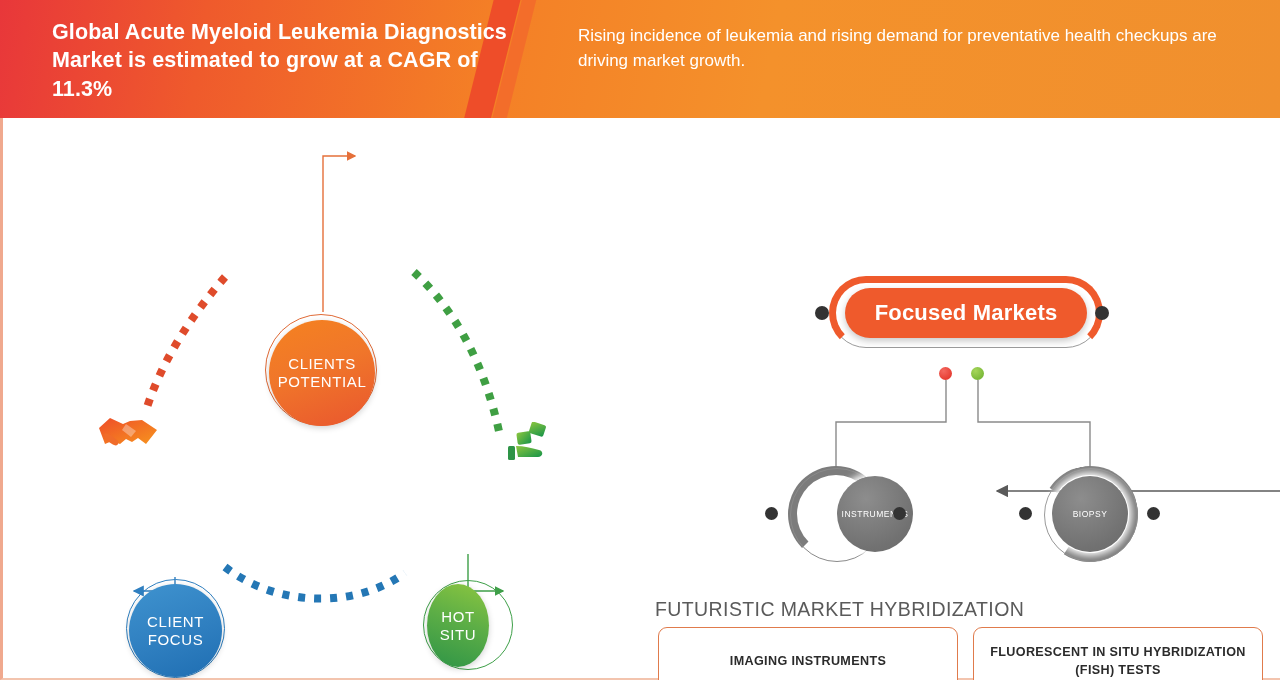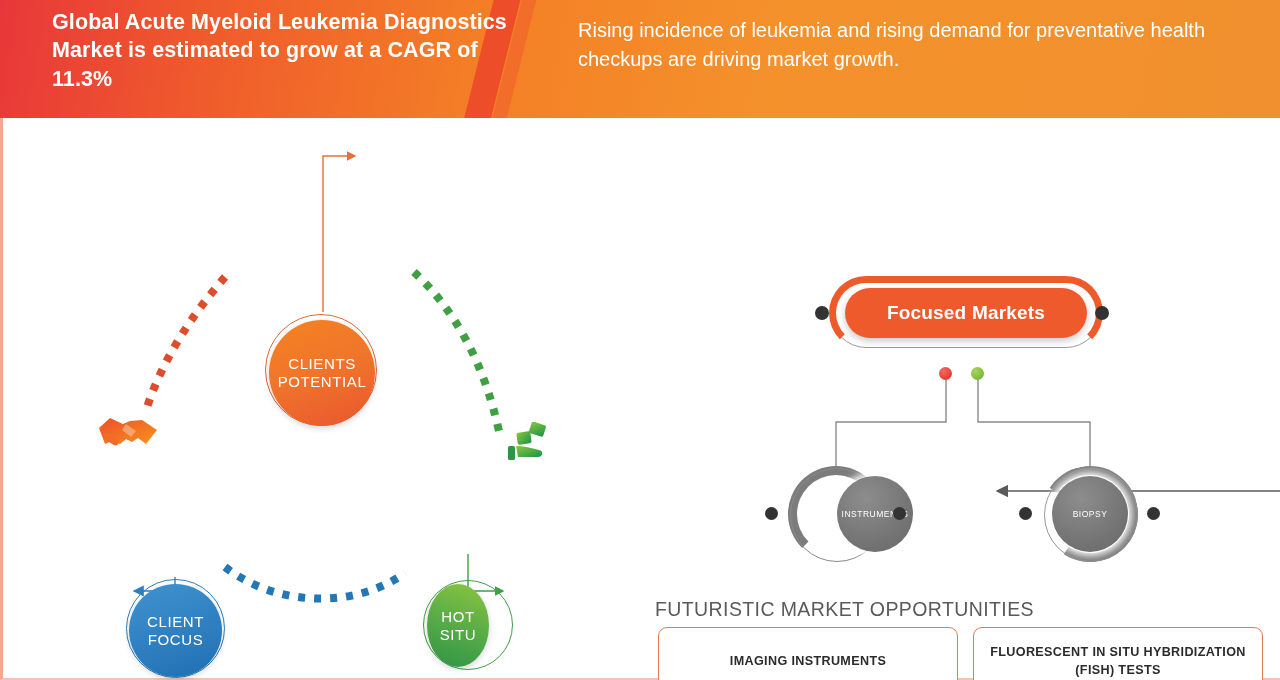--- a/index.html
+++ b/index.html
@@ -19,27 +19,27 @@
   }
   .hdr-slash{
     position:absolute;top:-24px;left:500px;width:26px;height:180px;
     background:#ee4d29;transform:rotate(14deg);transform-origin:top center;
   }
   .hdr-slash2{
     position:absolute;top:-24px;left:528px;width:14px;height:180px;
     background:#f26a2c;transform:rotate(14deg);transform-origin:top center;opacity:.85;
   }
   .hdr-left{
-    position:absolute;left:52px;top:8px;width:470px;
+    position:absolute;left:52px;top:18px;width:470px;
     color:#ffffff;font-size:21.5px;font-weight:bold;line-height:1.32;
     letter-spacing:.1px;
   }
   .hdr-right{
-    position:absolute;left:578px;top:16px;width:670px;
-    color:#ffffff;font-size:20px;font-weight:400;line-height:1.45;
+    position:absolute;left:578px;top:24px;width:670px;
+    color:#ffffff;font-size:17px;font-weight:400;line-height:1.45;
   }
 
   
   .canvas{
     position:absolute;left:0;top:118px;width:1280px;height:562px;
     background:#ffffff;
     border-left:3px solid #f0a98e;
     border-bottom:2px solid #f3c4ae;
     box-sizing:border-box;
   }
@@ -84,21 +84,21 @@
   .fm-arc{
     position:absolute;left:826px;top:158px;width:274px;height:74px;
     border-radius:37px;border:7px solid transparent;
     border-top-color:#ef5a2c;border-left-color:#ef5a2c;border-right-color:#ef5a2c;
     box-sizing:border-box;
   }
   .fm-pill{
     position:absolute;left:842px;top:170px;width:242px;height:50px;
     background:#ef5a2c;border-radius:25px;
     display:flex;align-items:center;justify-content:center;
-    color:#fff;font-size:19px;font-weight:bold;letter-spacing:.2px;
+    color:#fff;font-size:22px;font-weight:bold;letter-spacing:.2px;
     box-shadow:0 3px 7px rgba(0,0,0,.22);
   }
   .dot-dark{position:absolute;width:14px;height:14px;border-radius:50%;background:#333333;}
   .dot-dark.l{left:812px;top:188px;}
   .dot-dark.r{left:1092px;top:188px;}
   .dot-red{position:absolute;left:936px;top:249px;width:13px;height:13px;border-radius:50%;
            background:radial-gradient(circle at 35% 30%,#f4685f,#e02b20);}
   .dot-green{position:absolute;left:968px;top:249px;width:13px;height:13px;border-radius:50%;
              background:radial-gradient(circle at 35% 30%,#a6d65a,#69ad2c);}
 
@@ -258,21 +258,21 @@
     <div class="gdot gd-i-r"></div>
 
     <div class="garc ga-biop"></div>
     <div class="gthin gt-biop"></div>
     <div class="gcirc g-biop">
       <span>BIOPSY</span>
     </div>
     <div class="gdot gd-b-l"></div>
     <div class="gdot gd-b-r"></div>
 
-    <div class="fut-title">FUTURISTIC MARKET OPPORTUNITIES</div>
+    <div class="fut-title">FUTURISTIC MARKET HYBRIDIZATION</div>
 
     <div class="fbox fbox-1">
       <span>IMAGING INSTRUMENTS</span>
     </div>
 
     <div class="fbox fbox-2">
       <span>FLUORESCENT IN SITU HYBRIDIZATION (FISH) TESTS</span>
     </div>
 
   </div>

